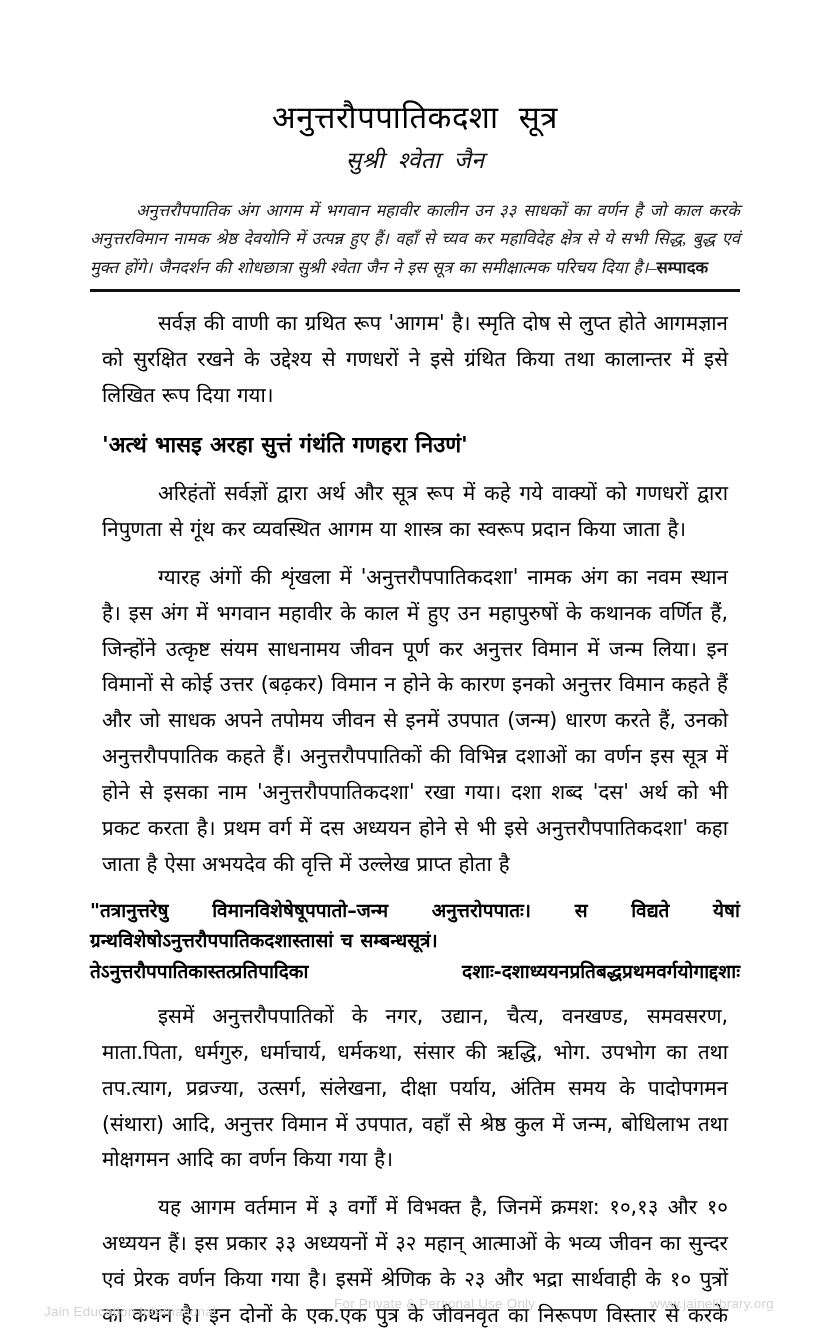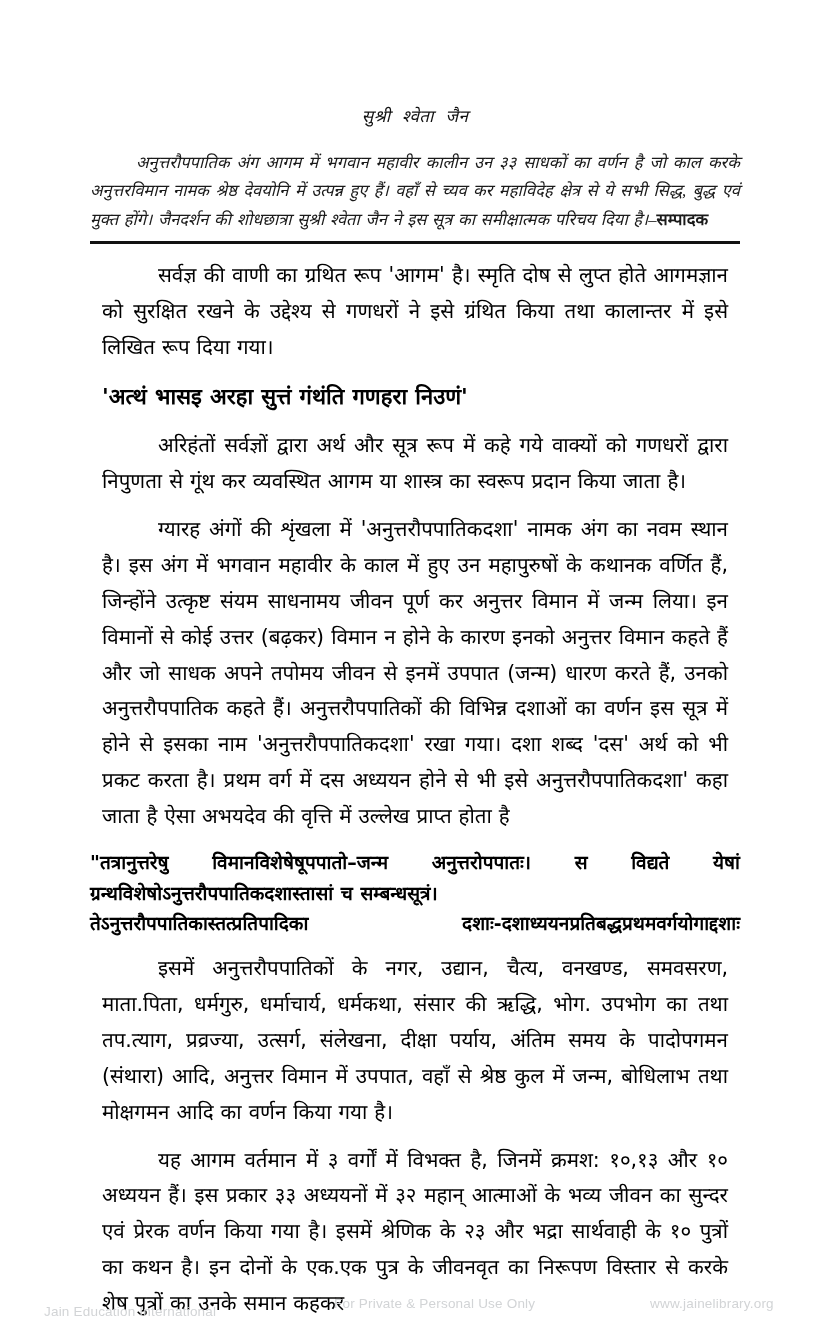--- a/index.html
+++ b/index.html
@@ -34,21 +34,21 @@
     font-family: "DejaVu Sans", "Liberation Sans", sans-serif;
     font-size: 31px;
     line-height: 1.25;
     letter-spacing: 0.5px;
     color: #000000;
     font-weight: 400;
     word-spacing: 10px;
   }
   .doc-subtitle {
     font-family: "DejaVu Sans", "Liberation Sans", sans-serif;
-    font-size: 17px;
+    font-size: 23px;
     font-style: italic;
     color: #111111;
     margin-top: 6px;
     word-spacing: 6px;
     letter-spacing: 0.3px;
   }
 
   
   .intro {
     margin-top: 22px;
@@ -127,20 +127,21 @@
   .footer .f-right  { position: absolute; left: 650px; top: 0; }
 </style>
 </head>
 <body>
 
 <div class="page">
 
   <div class="content">
 
     <div class="title-block">
+      <div class="doc-title">अनुत्तरौपपातिकदशा सूत्र</div>
       <div class="doc-subtitle">सुश्री श्वेता जैन</div>
     </div>
 
     <div class="intro">
       <span>अनुत्तरौपपातिक अंग आगम में भगवान महावीर कालीन उन ३३ साधकों का वर्णन है जो काल करके अनुत्तरविमान नामक श्रेष्ठ देवयोनि में उत्पन्न हुए हैं। वहाँ से च्यव कर महाविदेह क्षेत्र से ये सभी सिद्ध, बुद्ध एवं मुक्त होंगे। जैनदर्शन की शोधछात्रा सुश्री श्वेता जैन ने इस सूत्र का समीक्षात्मक परिचय दिया है।–</span><span class="editor">सम्पादक</span>
     </div>
 
     <hr class="rule">
 
     <div class="body-text">

